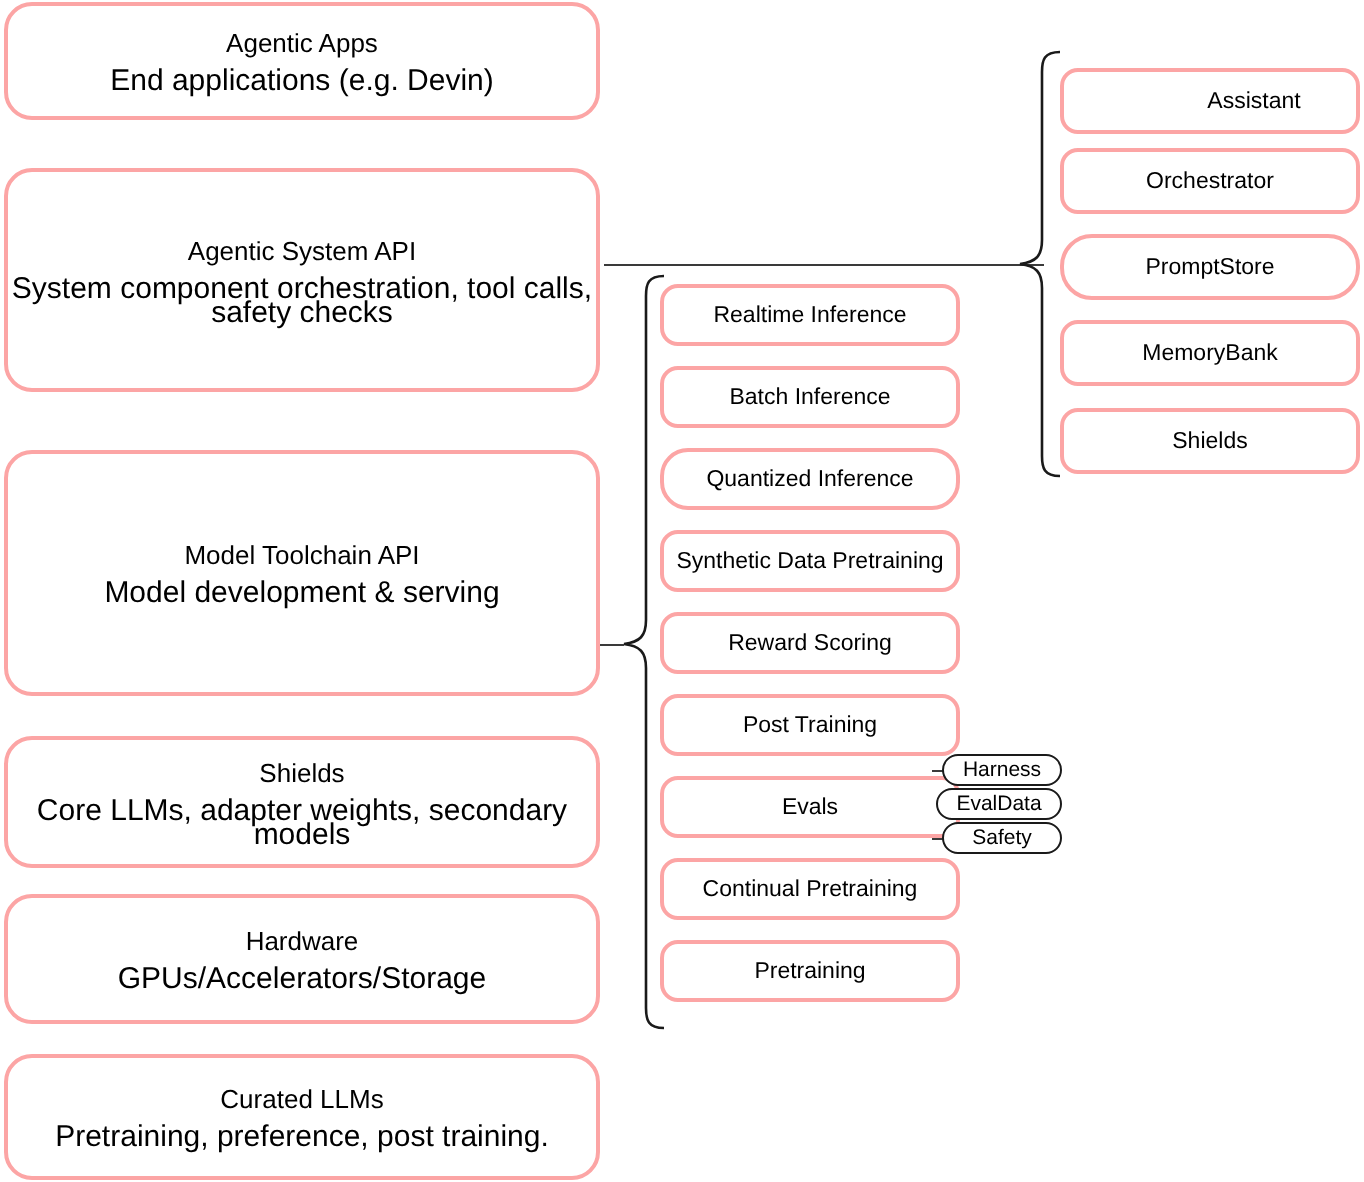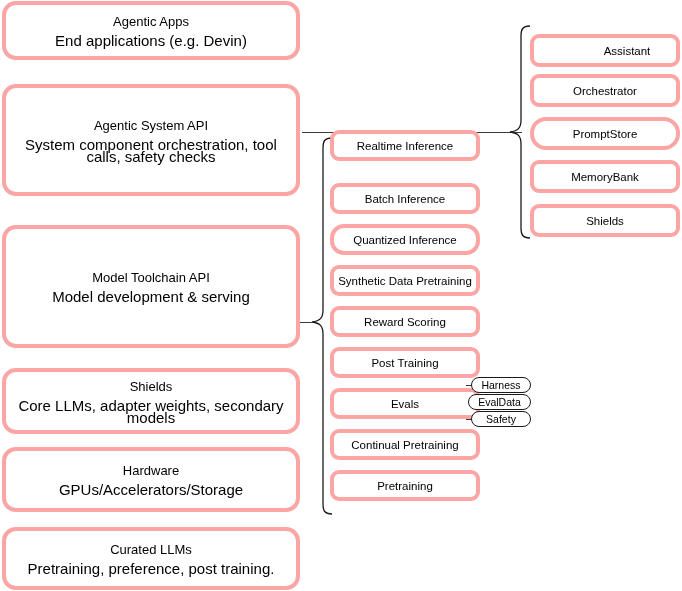--- a/index.html
+++ b/index.html
@@ -14,21 +14,21 @@
   #canvas {
     position: relative;
     width: 682px;
     height: 591px;
     background: #ffffff;
     overflow: hidden;
   }
   .node {
     position: absolute;
     box-sizing: border-box;
-    border: 4px solid #fca5a5;
+    border: 2px solid #fca5a5;
     background: #ffffff;
     display: flex;
     flex-direction: column;
     align-items: center;
     justify-content: center;
     text-align: center;
     z-index: 3;
   }
   
   .layer {
@@ -136,21 +136,21 @@
   <div class="node layer" style="top:447px; height:65px;">
     <div class="title">Hardware</div>
     <div class="sub">GPUs/Accelerators/Storage</div>
   </div>
 
   <div class="node layer" style="top:527px; height:63px;">
     <div class="title">Curated LLMs</div>
     <div class="sub">Pretraining, preference, post training.</div>
   </div>
 
-  <div class="node cap" style="top:130px;">
+  <div class="node cap" style="top:142px;">
     <span>Realtime Inference</span>
   </div>
   <div class="node cap" style="top:183px;">
     <span>Batch Inference</span>
   </div>
   <div class="node cap" style="top:224px;border-radius:14px;">
     <span>Quantized Inference</span>
   </div>
   <div class="node cap" style="top:265px;">
     <span>Synthetic Data Pretraining</span>

